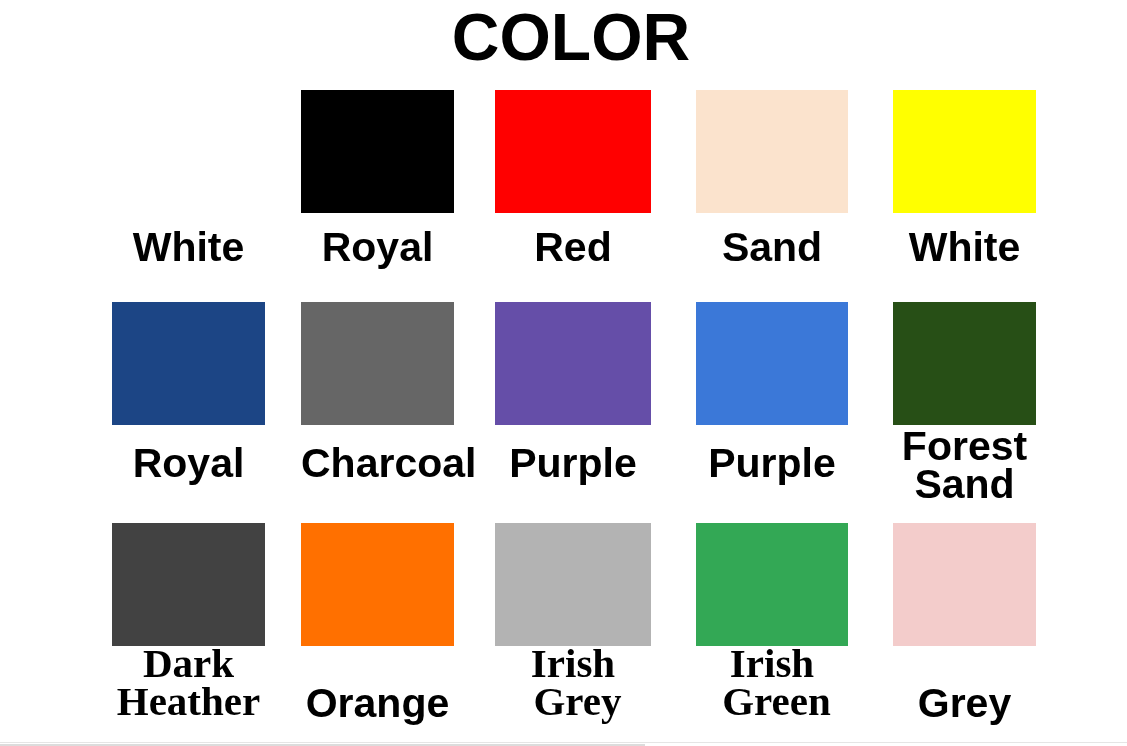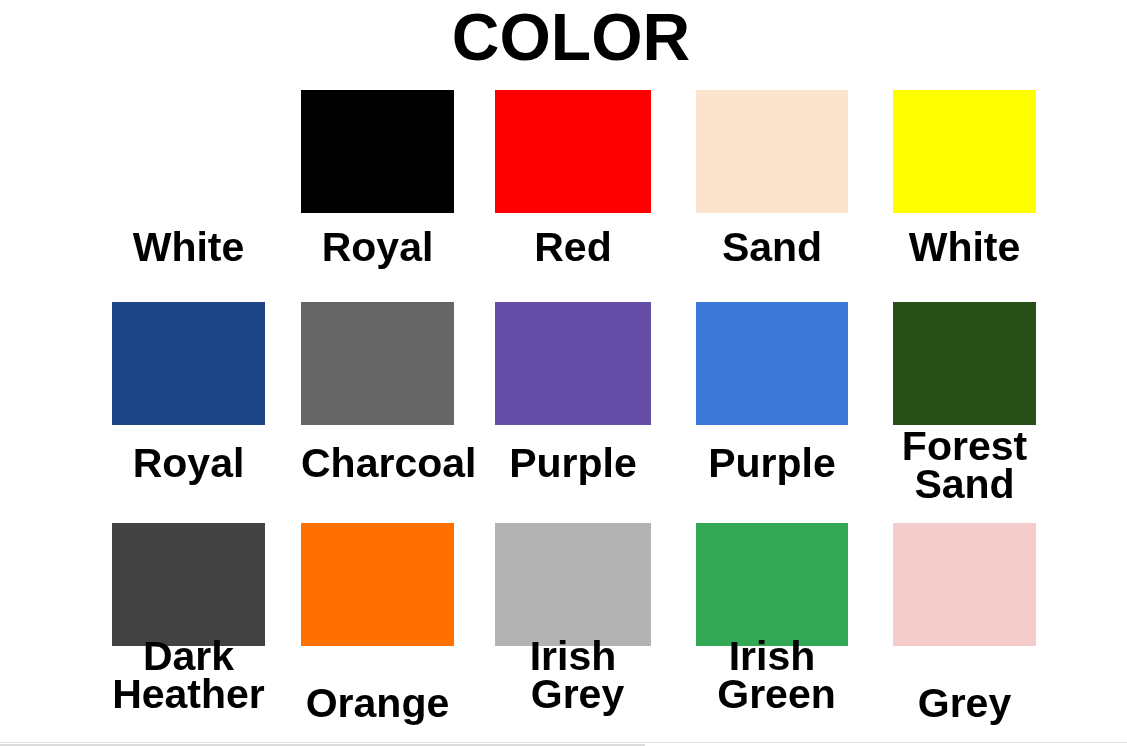--- a/index.html
+++ b/index.html
@@ -29,21 +29,21 @@
   .c4{left:893px;width:143px;}
   
   .r0{top:90px;}
   .r1{top:302px;}
   .r2{top:523px;}
   
   .r0 .caption{top:138px;}
   .r1 .caption{top:142px;}
   .r1 .caption.two{top:125px;}
   .r2 .caption{top:161px;}
-  .r2 .caption.two{top:114px;}
+  .r2 .caption.two{top:121px;font-family:Liberation Serif, serif;}
 
   
   .scrollbar{position:absolute;left:0;bottom:0;width:1127px;height:4px;}
   .sb-track{position:absolute;left:0;top:0;width:1127px;height:1px;background:#e5e5e5;}
   .sb-thumb{position:absolute;left:0;top:2px;width:645px;height:2px;background:#dcdcdc;}
 </style>
 </head>
 <body>
 
 <div class="page">

